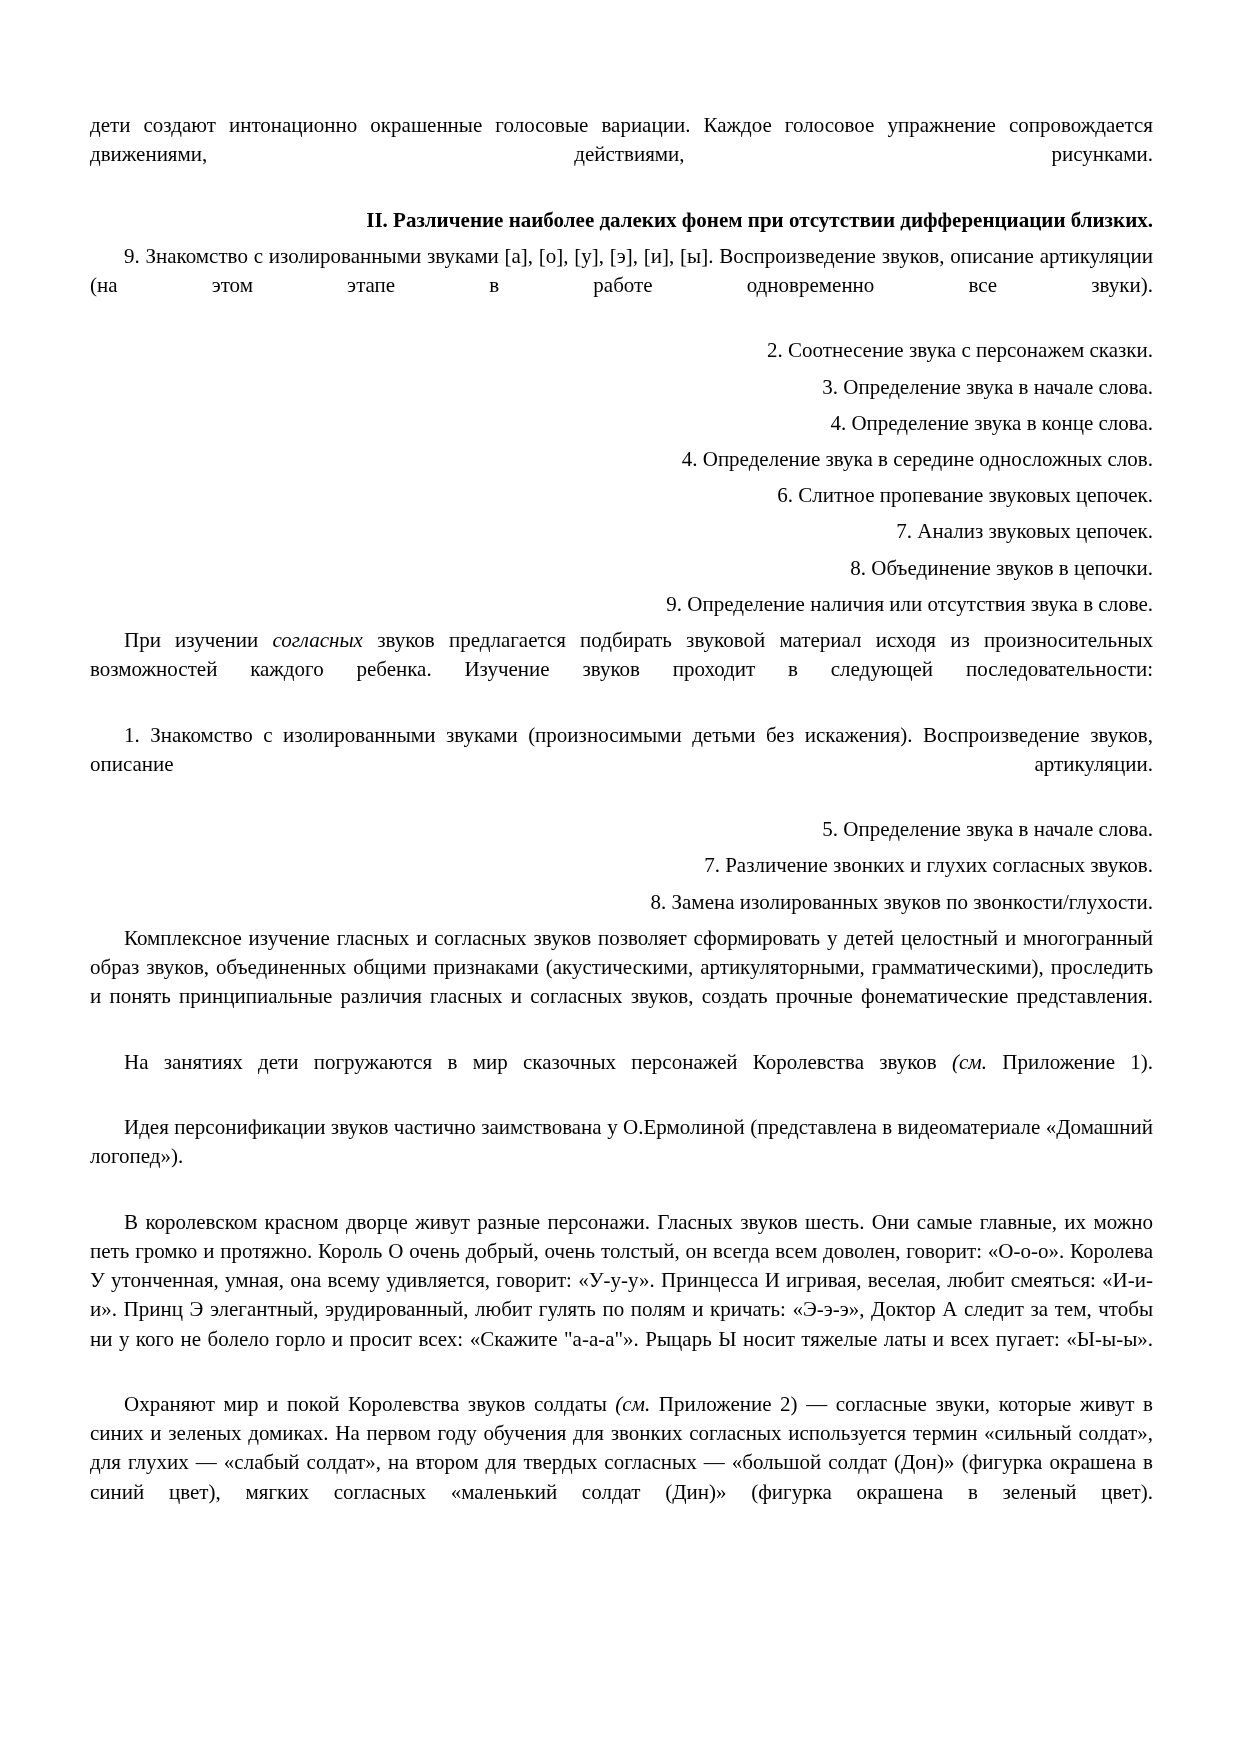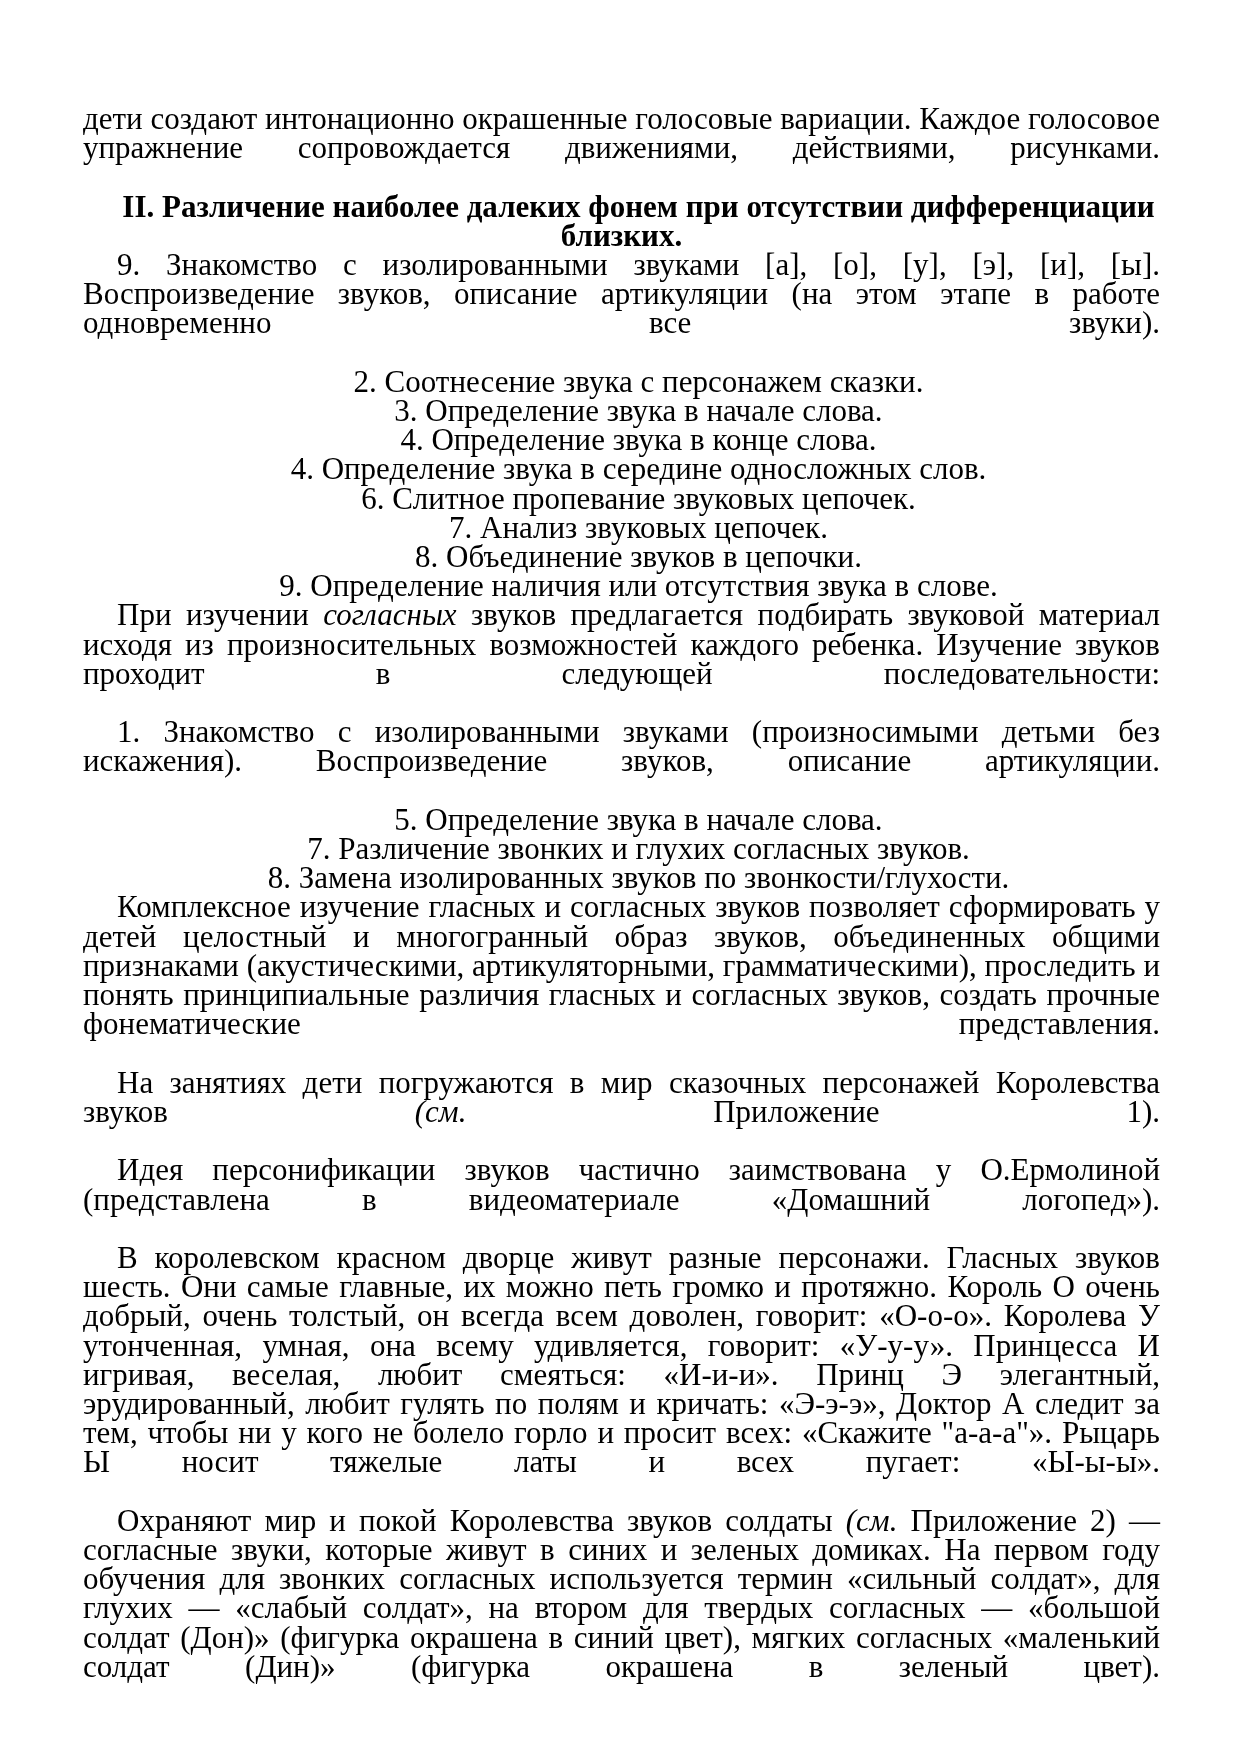--- a/index.html
+++ b/index.html
@@ -21,22 +21,22 @@
     box-sizing: border-box;
     overflow: hidden;
   }
   .content {
     position: absolute;
     left: 83px;
     top: 104px;
     width: 1077px;
   }
   p {
-    margin: 0;
-    font-size: 31px;
+    margin: 7px;
+    font-size: 21px;
     line-height: 29.2px;
     text-align: justify;
     text-justify: inter-word;
     letter-spacing: 0px;
     word-spacing: 0px;
     -webkit-hyphens: none;
     hyphens: none;
   }
   
   p.ind {
@@ -51,27 +51,27 @@
     content: "";
     display: inline-block;
     width: 100%;
   }
   i, .ital {
     font-style: italic;
   }
   .heading {
     text-indent: 34px;
     font-weight: bold;
-    text-align: center;
+    text-align: right;
   }
   .heading::after { content: none; display: none; }
   .listitem {
     text-indent: 34px;
   }
-  .listitem.short { text-align: center; }
+  .listitem.short { text-align: right; }
   .listitem.short::after { content: none; display: none; }
 </style>
 </head>
 <body>
 
 <div class="page">
   <div class="content">
 
     <p class="flush">дети создают интонационно окрашенные голосовые вариации. Каждое голосовое упражнение сопровождается движениями, действиями, рисунками.</p>
 

